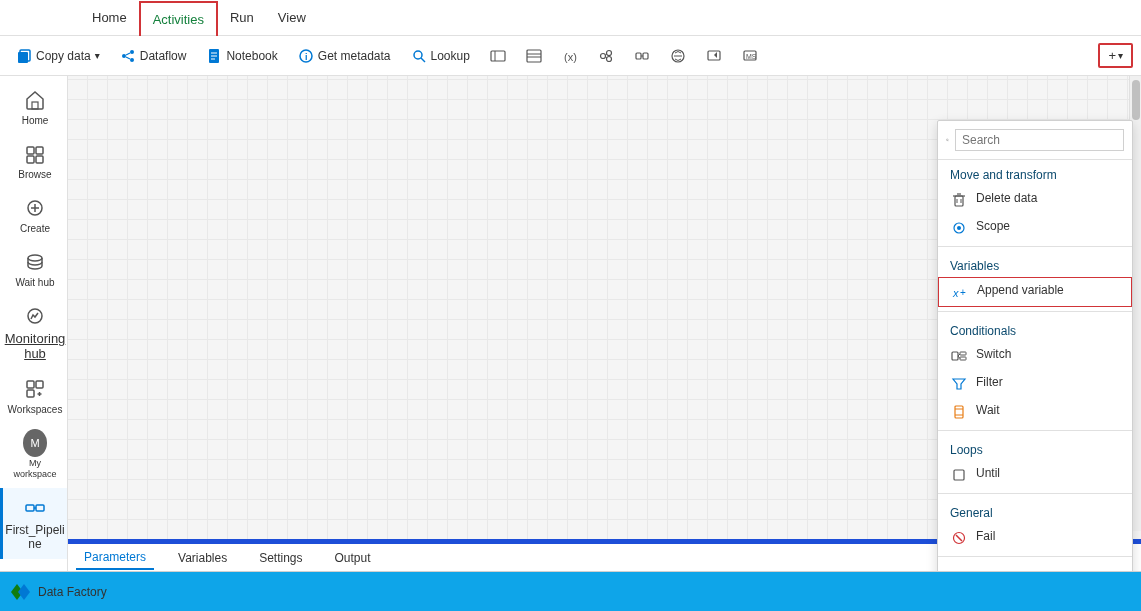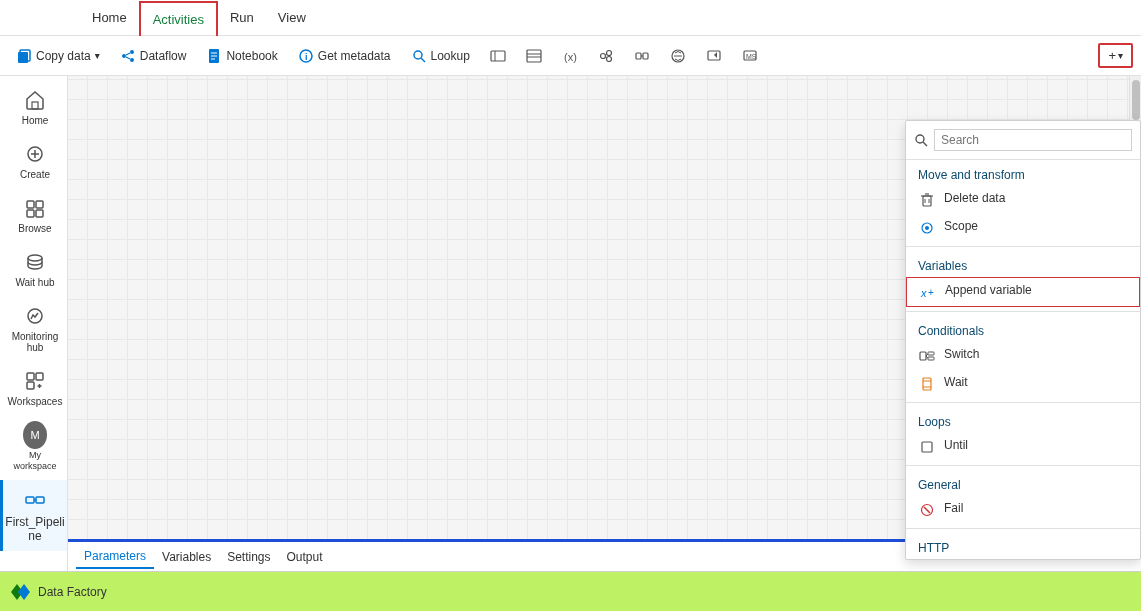--- a/index.html
+++ b/index.html
@@ -23,36 +23,36 @@
     .sidebar { width: 68px; background: #fff; border-right: 1px solid #e0e0e0; display: flex; flex-direction: column; align-items: center; padding-top: 4px; }
     .sidebar-item { display: flex; flex-direction: column; align-items: center; padding: 8px 4px; cursor: pointer; width: 100%; text-align: center; color: #333; font-size: 10px; gap: 3px; border-left: 3px solid transparent; }
     .sidebar-item.pipeline-item { background: #f0f8ff; border-left: 3px solid #0078d4; }
     .sidebar-icon { width: 24px; height: 24px; display: flex; align-items: center; justify-content: center; }
 
     
     .canvas-area { flex: 1; background: #f5f5f5; position: relative; overflow: hidden; display: flex; flex-direction: column; }
     .canvas { flex: 1; background: #f5f5f5; }
 
     
-    .bottom-tabs { height: 32px; border-top: 3px solid #1d4ed8; display: flex; align-items: center; padding: 0 8px; background: #fff; gap: 0; }
+    .bottom-tabs { height: 32px; border-top: 5px solid #1d4ed8; display: flex; align-items: center; padding: 0 8px; background: #fff; gap: 16px; }
     .bottom-tab { padding: 4px 8px; cursor: pointer; color: #333; font-size: 12px; }
     .bottom-tab.active { border-bottom: 2px solid #0078d4; color: #0078d4; font-weight: 500; }
 
     
-    .dropdown-panel { position: absolute; top: 44px; right: 0; width: 236px; background: #fff; border: 1px solid #d0d0d0; box-shadow: 0 4px 12px rgba(0,0,0,0.15); z-index: 100; border-radius: 2px; margin-left: 8px; }
+    .dropdown-panel { position: absolute; top: 44px; right: 8px; width: 196px; background: #fff; border: 1px solid #d0d0d0; box-shadow: 0 4px 12px rgba(0,0,0,0.15); z-index: 100; border-radius: 2px; margin-left: 8px; }
     .dropdown-search { padding: 8px; border-bottom: 1px solid #e0e0e0; display: flex; align-items: center; gap: 6px; }
     .dropdown-search input { border: 1px solid #d0d0d0; padding: 4px 8px; flex: 1; font-size: 12px; outline: none; }
     .dropdown-section { padding: 8px 12px 4px; font-size: 12px; font-weight: 400; color: #0c4a6e; }
     .dropdown-item { display: flex; align-items: flex-start; gap: 8px; padding: 5px 12px; cursor: pointer; font-size: 12px; color: #333; }
     .dropdown-item.highlighted { border: 1px solid #d13438; background: #fff8f8; }
     .dropdown-divider { border-top: 1px solid #e0e0e0; margin: 4px 0; }
     .dropdown-item-icon { width: 18px; height: 18px; display: flex; align-items: center; justify-content: center; flex-shrink: 0; }
 
     
-    .bottom-strip { height: 40px; background: #bef264; border-top: 1px solid #d0d0d0; display: flex; align-items: center; padding: 0 8px; }
+    .bottom-strip { height: 40px; background: #0ea5e9; border-top: 1px solid #d0d0d0; display: flex; align-items: center; padding: 0 8px; }
     .df-logo { display: flex; align-items: center; gap: 6px; }
 
     
     .avatar { width: 28px; height: 28px; border-radius: 50%; background: #666; display: flex; align-items: center; justify-content: center; color: #fff; font-size: 11px; }
   </style>
 </head>
 <body>
 
 <div class="top-tabs">
   <div class="tab">Home</div>
@@ -188,56 +188,56 @@
         <svg width="20" height="20" viewBox="0 0 20 20">
             <path d="M2 9L10 2l8 7v9a1 1 0 01-1 1H3a1 1 0 01-1-1V9z" fill="none" stroke="#555" stroke-width="1.5"></path>
             <rect x="7" y="12" width="6" height="7" fill="none" stroke="#555" stroke-width="1.2"></rect>
           </svg>
       </span>
       <span>Home</span>
     </div>
     <div class="sidebar-item">
       <span class="sidebar-icon">
         <svg width="20" height="20" viewBox="0 0 20 20">
-            <circle cx="10" cy="10" r="7" fill="none" stroke="#555" stroke-width="1.5"></circle>
-            <line x1="10" y1="6" x2="10" y2="14" stroke="#555" stroke-width="1.5"></line>
-            <line x1="6" y1="10" x2="14" y2="10" stroke="#555" stroke-width="1.5"></line>
-          </svg>
-      </span>
-      <span>Create</span>
-    </div>
-    <div class="sidebar-item">
-      <span class="sidebar-icon">
-        <svg width="20" height="20" viewBox="0 0 20 20">
             <rect x="2" y="3" width="7" height="7" rx="1" fill="none" stroke="#555" stroke-width="1.5"></rect>
             <rect x="11" y="3" width="7" height="7" rx="1" fill="none" stroke="#555" stroke-width="1.5"></rect>
             <rect x="2" y="12" width="7" height="7" rx="1" fill="none" stroke="#555" stroke-width="1.5"></rect>
             <rect x="11" y="12" width="7" height="7" rx="1" fill="none" stroke="#555" stroke-width="1.5"></rect>
           </svg>
       </span>
       <span>Browse</span>
     </div>
     <div class="sidebar-item">
       <span class="sidebar-icon">
         <svg width="20" height="20" viewBox="0 0 20 20">
+            <circle cx="10" cy="10" r="7" fill="none" stroke="#555" stroke-width="1.5"></circle>
+            <line x1="10" y1="6" x2="10" y2="14" stroke="#555" stroke-width="1.5"></line>
+            <line x1="6" y1="10" x2="14" y2="10" stroke="#555" stroke-width="1.5"></line>
+          </svg>
+      </span>
+      <span>Create</span>
+    </div>
+    <div class="sidebar-item">
+      <span class="sidebar-icon">
+        <svg width="20" height="20" viewBox="0 0 20 20">
             <ellipse cx="10" cy="6" rx="7" ry="3" fill="none" stroke="#555" stroke-width="1.5"></ellipse>
             <path d="M3 6v4c0 1.66 3.13 3 7 3s7-1.34 7-3V6" fill="none" stroke="#555" stroke-width="1.5"></path>
             <path d="M3 10v4c0 1.66 3.13 3 7 3s7-1.34 7-3v-4" fill="none" stroke="#555" stroke-width="1.5"></path>
           </svg>
       </span>
       <span>Wait hub</span>
     </div>
     <div class="sidebar-item">
       <span class="sidebar-icon">
         <svg width="20" height="20" viewBox="0 0 20 20">
             <circle cx="10" cy="10" r="7" fill="none" stroke="#555" stroke-width="1.5"></circle>
             <polyline points="6,13 8,9 10,11 13,7" fill="none" stroke="#555" stroke-width="1.5"></polyline>
           </svg>
       </span>
-      <span style="font-size:10px;">Monitoring hub</span>
+      <span style="font-size:13px;text-decoration:underline;">Monitoring hub</span>
     </div>
     <div class="sidebar-item">
       <span class="sidebar-icon">
         <svg width="20" height="20" viewBox="0 0 20 20">
             <rect x="2" y="2" width="7" height="7" rx="1" fill="none" stroke="#555" stroke-width="1.5"></rect>
             <rect x="11" y="2" width="7" height="7" rx="1" fill="none" stroke="#555" stroke-width="1.5"></rect>
             <rect x="2" y="11" width="7" height="7" rx="1" fill="none" stroke="#555" stroke-width="1.5"></rect>
             <line x1="14.5" y1="13" x2="14.5" y2="17" stroke="#555" stroke-width="1.5"></line>
             <line x1="12.5" y1="15" x2="16.5" y2="15" stroke="#555" stroke-width="1.5"></line>
           </svg>
@@ -323,20 +323,28 @@
         <span class="dropdown-item-icon">
           <svg width="16" height="16" viewBox="0 0 16 16">
               <rect x="1" y="4" width="6" height="8" rx="1" fill="none" stroke="#555" stroke-width="1.2"></rect>
               <rect x="9" y="4" width="6" height="3" rx="0.5" fill="none" stroke="#555" stroke-width="1"></rect>
               <rect x="9" y="9" width="6" height="3" rx="0.5" fill="none" stroke="#555" stroke-width="1"></rect>
               <line x1="7" y1="8" x2="9" y2="6" stroke="#555" stroke-width="1"></line>
               <line x1="7" y1="8" x2="9" y2="10.5" stroke="#555" stroke-width="1"></line>
             </svg>
         </span>
         <span>Switch</span>
+      </div>
+      <div class="dropdown-item">
+        <span class="dropdown-item-icon">
+          <svg width="16" height="16" viewBox="0 0 16 16">
+              <polygon points="2,3 14,3 10,8 10,13 6,13 6,8" fill="none" stroke="#0078d4" stroke-width="1.2"></polygon>
+            </svg>
+        </span>
+        <span>Filter</span>
       </div>
       <div class="dropdown-item">
         <span class="dropdown-item-icon">
           <svg width="16" height="16" viewBox="0 0 16 16">
               <rect x="4" y="2" width="8" height="12" rx="1" fill="none" stroke="#e87d14" stroke-width="1.2"></rect>
               <line x1="4" y1="5" x2="12" y2="5" stroke="#e87d14" stroke-width="1"></line>
               <line x1="4" y1="11" x2="12" y2="11" stroke="#e87d14" stroke-width="1"></line>
             </svg>
         </span>
         <span>Wait</span>

